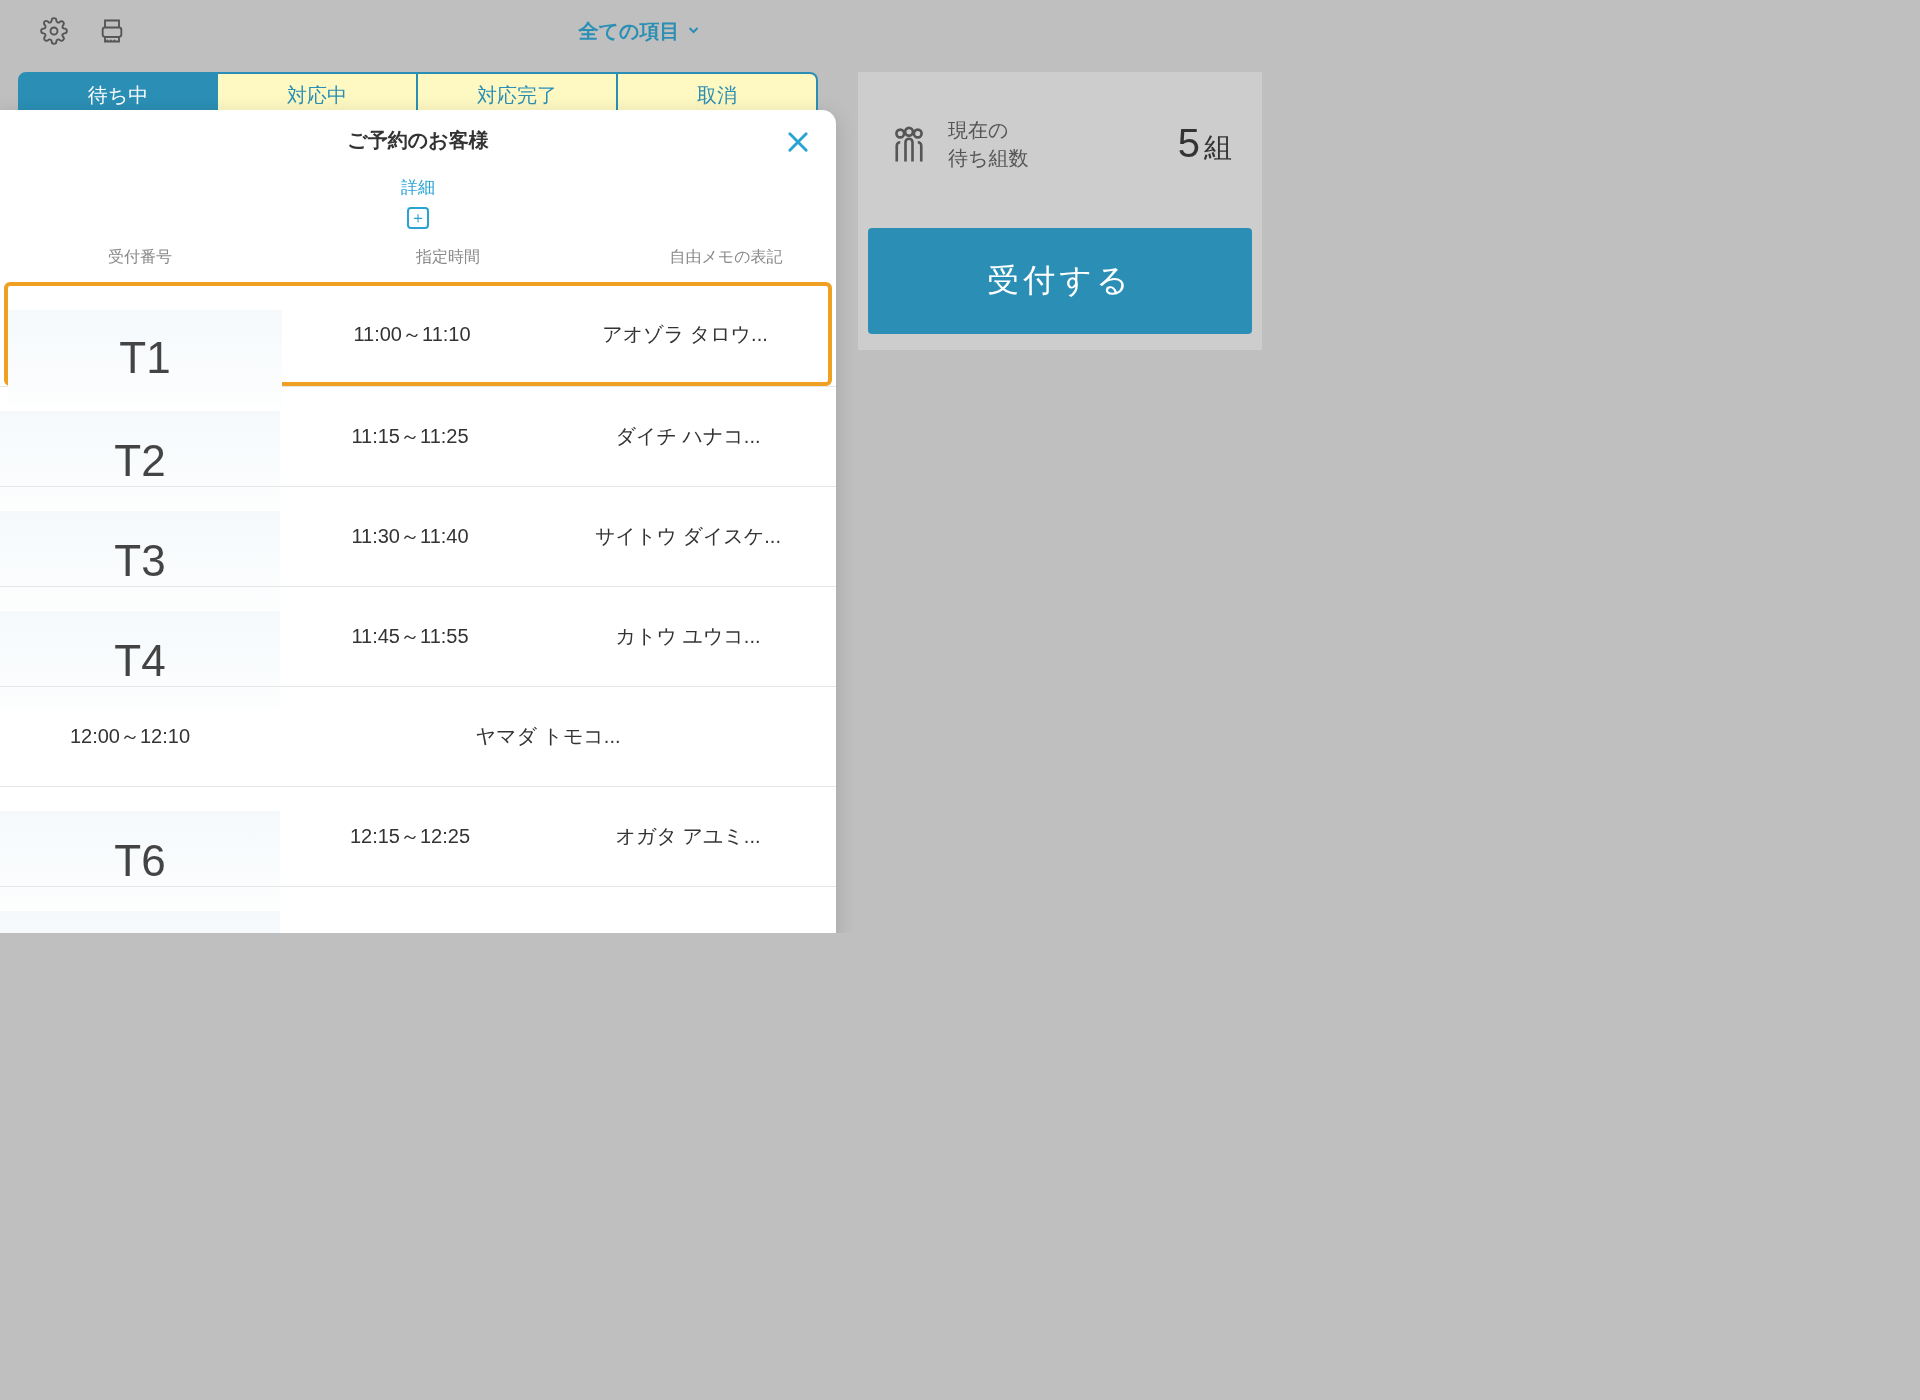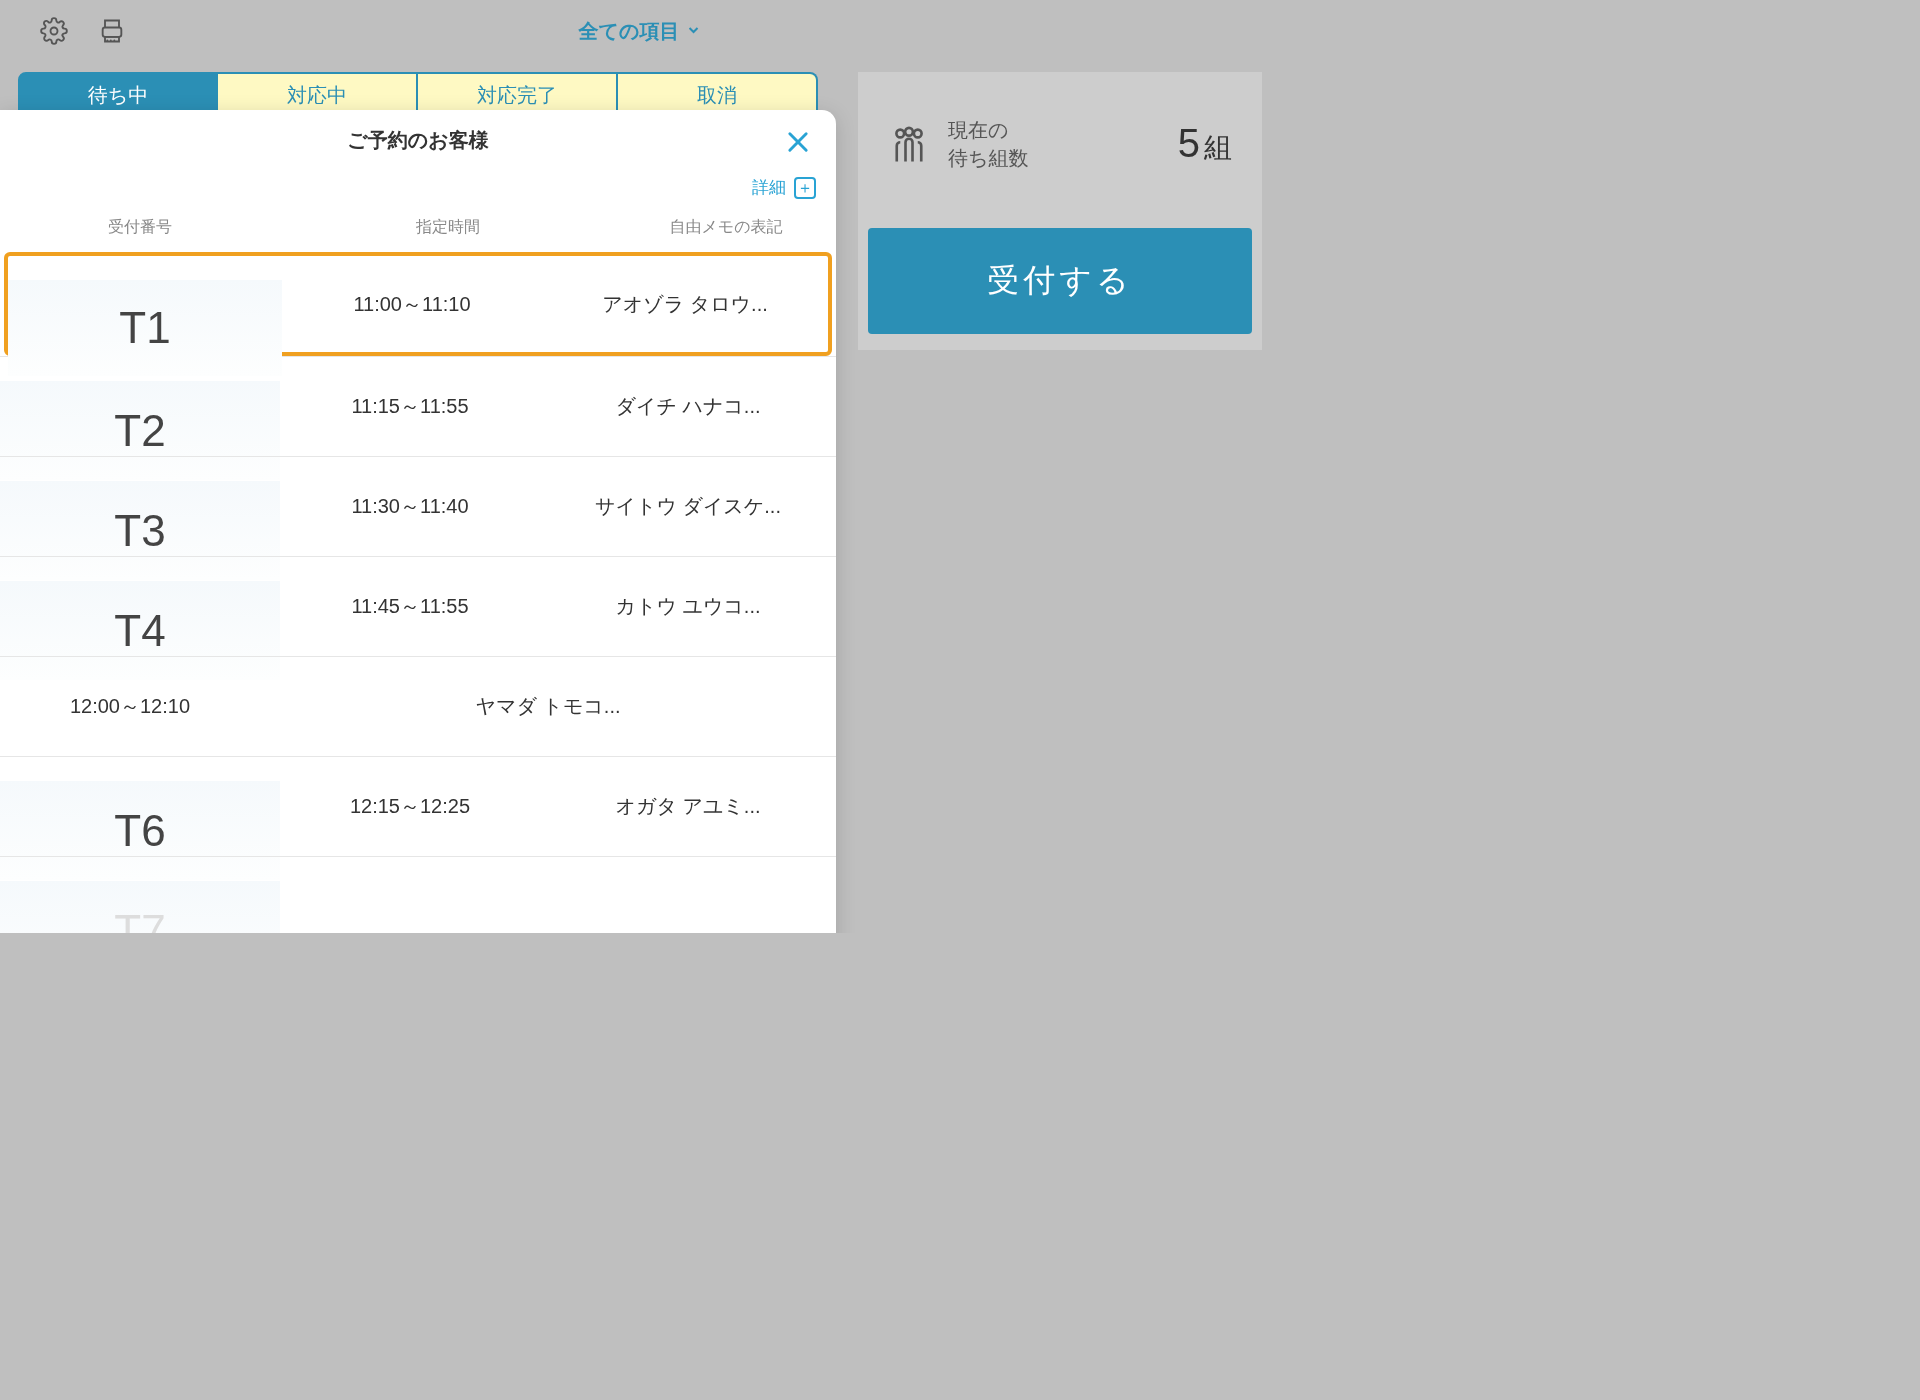--- a/index.html
+++ b/index.html
@@ -163,20 +163,21 @@
       color: #29a3d4;
     }
     .modal-toolbar {
       display: flex;
       justify-content: flex-end;
       align-items: center;
       padding: 6px 20px 10px 20px;
       gap: 8px;
       color: #29a3d4;
       font-size: 17px;
+      flex-direction: column;
     }
     .plus-box {
       width: 22px;
       height: 22px;
       border: 2px solid #29a3d4;
       border-radius: 4px;
       display: flex;
       align-items: center;
       justify-content: center;
       font-size: 16px;
@@ -331,21 +332,21 @@
           <div class="row-id-cell">
             <span class="row-id">T1</span>
           </div>
           <div class="row-time">11:00～11:10</div>
           <div class="row-memo">アオゾラ タロウ...</div>
         </div>
         <div class="table-row">
           <div class="row-id-cell">
             <span class="row-id">T2</span>
           </div>
-          <div class="row-time">11:15～11:55</div>
+          <div class="row-time">11:15～11:25</div>
           <div class="row-memo">ダイチ ハナコ...</div>
         </div>
         <div class="table-row">
           <div class="row-id-cell">
             <span class="row-id">T3</span>
           </div>
           <div class="row-time">11:30～11:40</div>
           <div class="row-memo">サイトウ ダイスケ...</div>
         </div>
         <div class="table-row">

